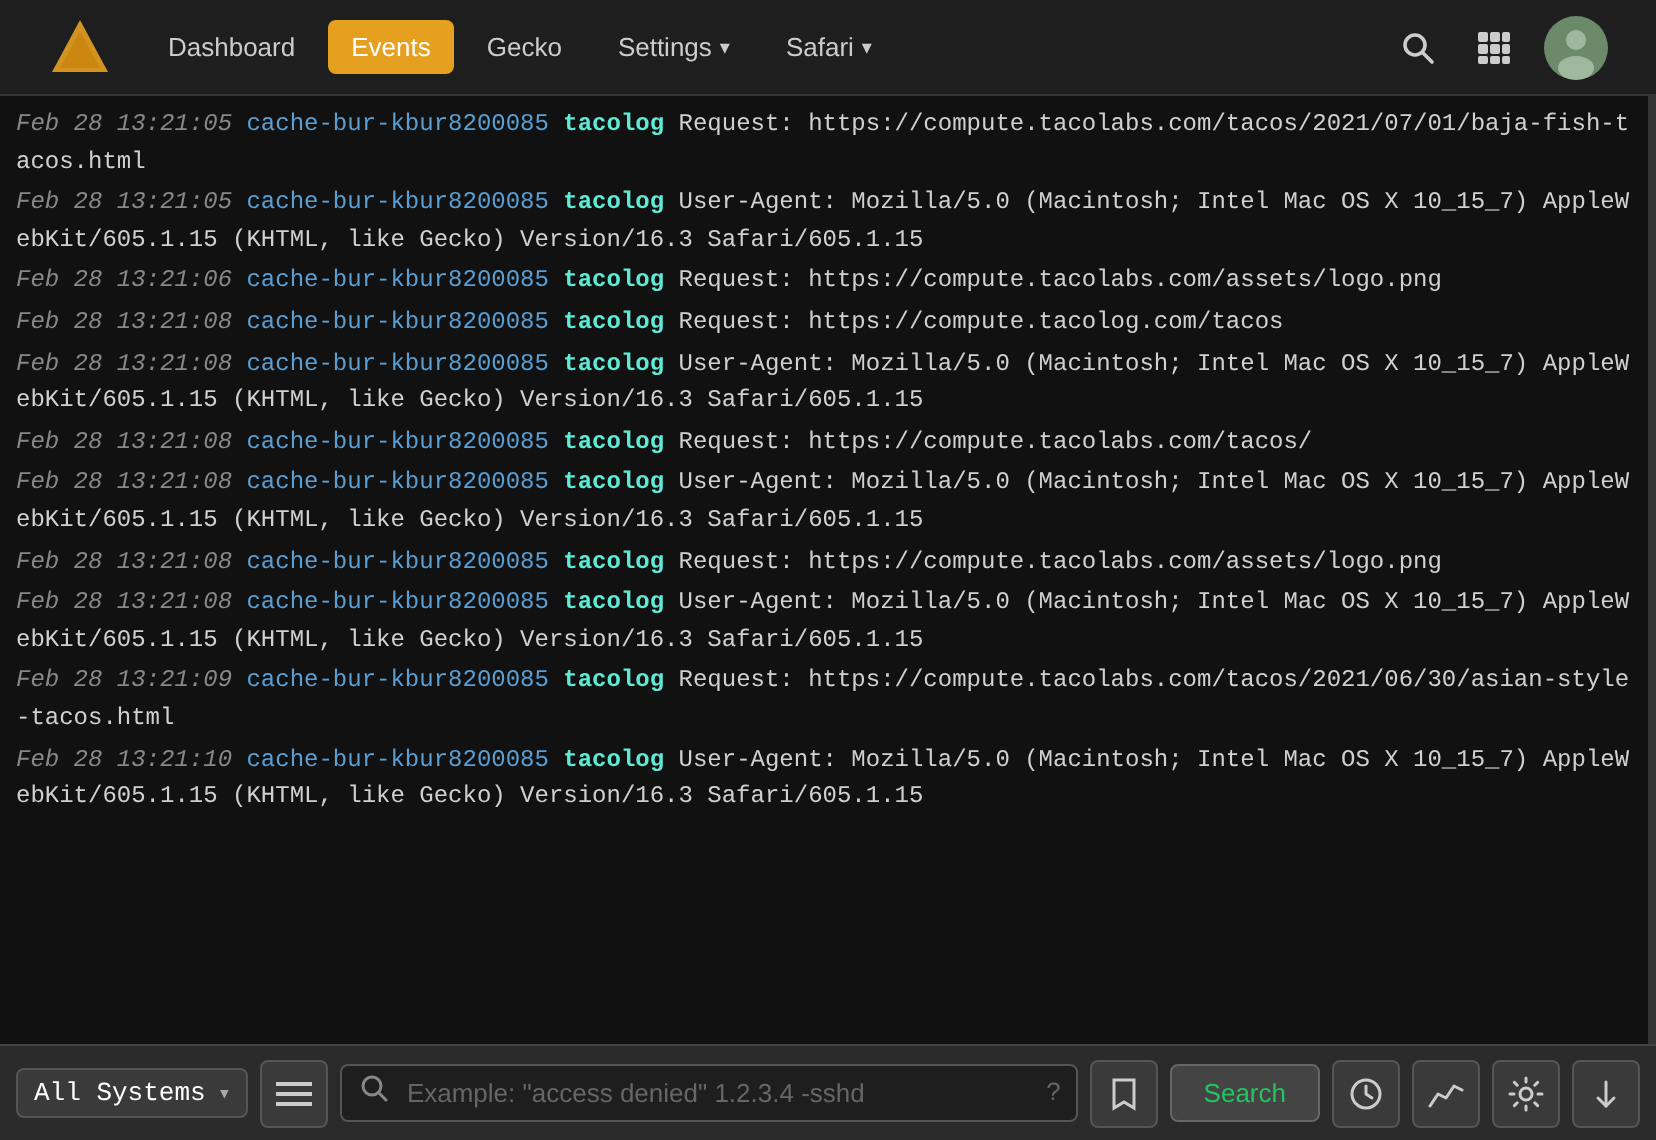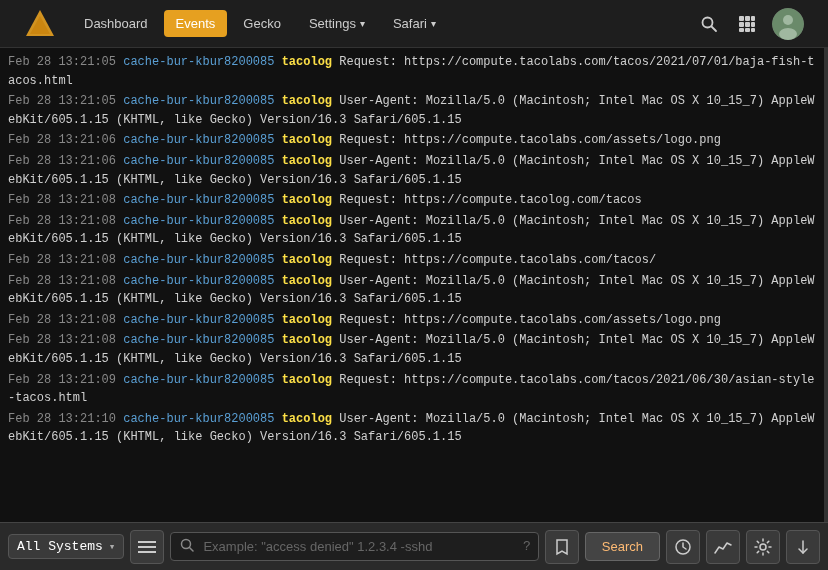--- a/index.html
+++ b/index.html
@@ -92,23 +92,23 @@
       font-size: 12px;
       line-height: 1.55;
       color: #d0d0d0;
       border-right: 4px solid #333;
     }
     .log-line {
       white-space: pre-wrap;
       word-break: break-all;
       padding: 1px 0;
     }
-    .ts { color: #888; }
+    .ts { color: #888; font-style: italic; }
     .host { color: #5a9fd4; }
-    .tag { color: #fde047; font-weight: bold; }
+    .tag { color: #5eead4; font-weight: bold; }
     .msg { color: #d0d0d0; }
 
     
     .bottom-bar {
       height: 48px;
       background: #2a2a2a;
       border-top: 1px solid #444;
       display: flex;
       align-items: center;
       padding: 0 8px;
@@ -171,21 +171,21 @@
       position: absolute;
       right: 8px;
       color: #666;
       font-size: 13px;
       cursor: pointer;
     }
     .search-btn {
       background: #444;
       border: 1px solid #666;
       border-radius: 4px;
-      color: #fdba74;
+      color: #22c55e;
       font-size: 13px;
       padding: 6px 16px;
       cursor: pointer;
       white-space: nowrap;
       font-family: Arial, sans-serif;
     }
 
     
     .log-area::-webkit-scrollbar { width: 6px; }
     .log-area::-webkit-scrollbar-track { background: #222; }
@@ -250,21 +250,20 @@
         <ellipse cx="16" cy="26" rx="9" ry="6" fill="#a0b8a0"></ellipse>
       </svg>
     </div>
   </div>
 </div>
 
 <div class="log-area" id="log-container">
 <div class="log-line"><span class="ts">Feb 28 13:21:05 </span><span class="host">cache-bur-kbur8200085 </span><span class="tag">tacolog </span><span class="msg">Request: https://compute.tacolabs.com/tacos/2021/07/01/baja-fish-tacos.html</span></div>
     <div class="log-line"><span class="ts">Feb 28 13:21:05 </span><span class="host">cache-bur-kbur8200085 </span><span class="tag">tacolog </span><span class="msg">User-Agent: Mozilla/5.0 (Macintosh; Intel Mac OS X 10_15_7) AppleWebKit/605.1.15 (KHTML, like Gecko) Version/16.3 Safari/605.1.15</span></div>
     <div class="log-line"><span class="ts">Feb 28 13:21:06 </span><span class="host">cache-bur-kbur8200085 </span><span class="tag">tacolog </span><span class="msg">Request: https://compute.tacolabs.com/assets/logo.png</span></div>
-    <div class="log-line"><span class="ts">Feb 28 13:21:06 </span><span class="host">cache-bur-kbur8200085 </span><span class="tag">tacolog </span><span class="msg">User-Agent: Mozilla/5.0 (Macintosh; Intel Mac OS X 10_15_7) AppleWebKit/605.1.15 (KHTML, like Gecko) Version/16.3 Safari/605.1.15</span></div>
     <div class="log-line"><span class="ts">Feb 28 13:21:08 </span><span class="host">cache-bur-kbur8200085 </span><span class="tag">tacolog </span><span class="msg">Request: https://compute.tacolog.com/tacos</span></div>
     <div class="log-line"><span class="ts">Feb 28 13:21:08 </span><span class="host">cache-bur-kbur8200085 </span><span class="tag">tacolog </span><span class="msg">User-Agent: Mozilla/5.0 (Macintosh; Intel Mac OS X 10_15_7) AppleWebKit/605.1.15 (KHTML, like Gecko) Version/16.3 Safari/605.1.15</span></div>
     <div class="log-line"><span class="ts">Feb 28 13:21:08 </span><span class="host">cache-bur-kbur8200085 </span><span class="tag">tacolog </span><span class="msg">Request: https://compute.tacolabs.com/tacos/</span></div>
     <div class="log-line"><span class="ts">Feb 28 13:21:08 </span><span class="host">cache-bur-kbur8200085 </span><span class="tag">tacolog </span><span class="msg">User-Agent: Mozilla/5.0 (Macintosh; Intel Mac OS X 10_15_7) AppleWebKit/605.1.15 (KHTML, like Gecko) Version/16.3 Safari/605.1.15</span></div>
     <div class="log-line"><span class="ts">Feb 28 13:21:08 </span><span class="host">cache-bur-kbur8200085 </span><span class="tag">tacolog </span><span class="msg">Request: https://compute.tacolabs.com/assets/logo.png</span></div>
     <div class="log-line"><span class="ts">Feb 28 13:21:08 </span><span class="host">cache-bur-kbur8200085 </span><span class="tag">tacolog </span><span class="msg">User-Agent: Mozilla/5.0 (Macintosh; Intel Mac OS X 10_15_7) AppleWebKit/605.1.15 (KHTML, like Gecko) Version/16.3 Safari/605.1.15</span></div>
     <div class="log-line"><span class="ts">Feb 28 13:21:09 </span><span class="host">cache-bur-kbur8200085 </span><span class="tag">tacolog </span><span class="msg">Request: https://compute.tacolabs.com/tacos/2021/06/30/asian-style-tacos.html</span></div>
     <div class="log-line"><span class="ts">Feb 28 13:21:10 </span><span class="host">cache-bur-kbur8200085 </span><span class="tag">tacolog </span><span class="msg">User-Agent: Mozilla/5.0 (Macintosh; Intel Mac OS X 10_15_7) AppleWebKit/605.1.15 (KHTML, like Gecko) Version/16.3 Safari/605.1.15</span></div>
   </div>
 

